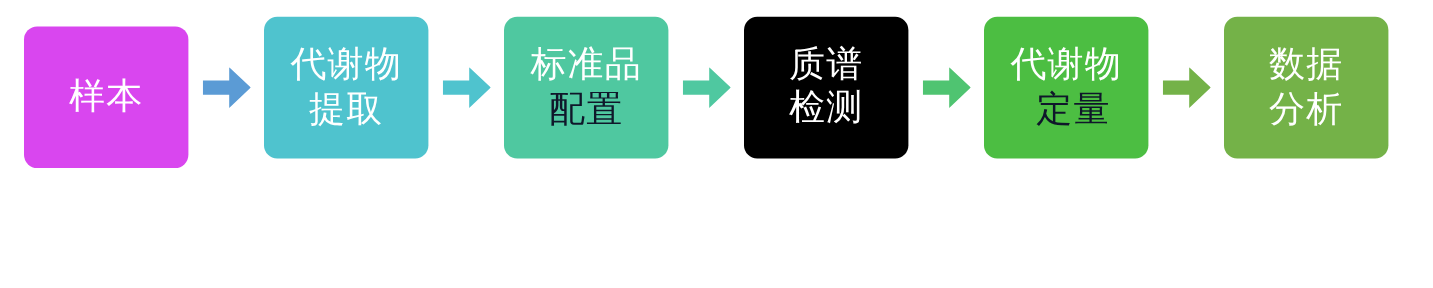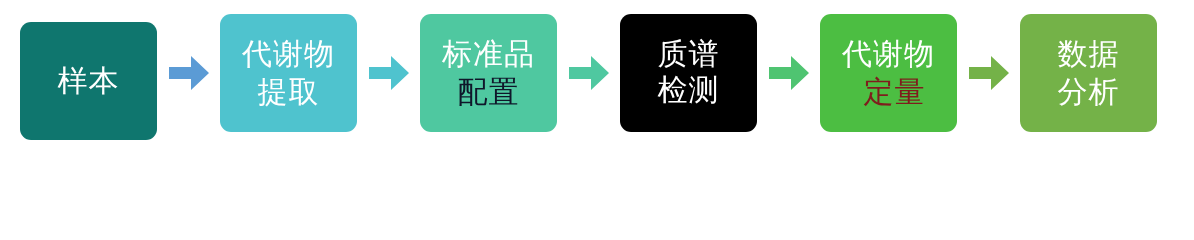--- a/index.html
+++ b/index.html
@@ -61,21 +61,21 @@
 
   .arrow-svg {
     display: block;
   }
 </style>
 </head>
 <body style="background-color: rgb(255, 255, 255);">
 
 <div id="flow" style="background-color: rgb(255, 255, 255);">
 
-  <div class="step-box" style="background-color: #0f766e; margin-top: 15px;">
+  <div class="step-box" style="background-color: #d946ef; margin-top: 15px;">
     <div class="step-line" style="color: rgb(255, 255, 255);">样本</div>
   </div>
 
   <div class="arrow-cell">
     <svg class="arrow-svg" width="40" height="34" viewBox="0 0 40 34">
       <polygon points="0,11 22,11 22,0 40,17 22,34 22,23 0,23" fill="#5B9BD5"></polygon>
     </svg>
   </div>
 
   <div class="step-box" style="background-color: rgb(79, 195, 206);">
@@ -106,21 +106,21 @@
   </div>
 
   <div class="arrow-cell">
     <svg class="arrow-svg" width="40" height="34" viewBox="0 0 40 34">
       <polygon points="0,11 22,11 22,0 40,17 22,34 22,23 0,23" fill="#4FC471"></polygon>
     </svg>
   </div>
 
   <div class="step-box" style="background-color: rgb(76, 190, 66);">
     <div class="step-line" style="color: rgb(255, 255, 255);">代谢物</div>
-    <div class="step-line" style="color: #7f1d1d; margin-left: 12px;">定量</div>
+    <div class="step-line" style="color: #0f172a; margin-left: 12px;">定量</div>
   </div>
 
   <div class="arrow-cell">
     <svg class="arrow-svg" width="40" height="34" viewBox="0 0 40 34">
       <polygon points="0,11 22,11 22,0 40,17 22,34 22,23 0,23" fill="#74B248"></polygon>
     </svg>
   </div>
 
   <div class="step-box" style="background-color: rgb(116, 178, 72);">
     <div class="step-line" style="color: rgb(255, 255, 255);">数据</div>

